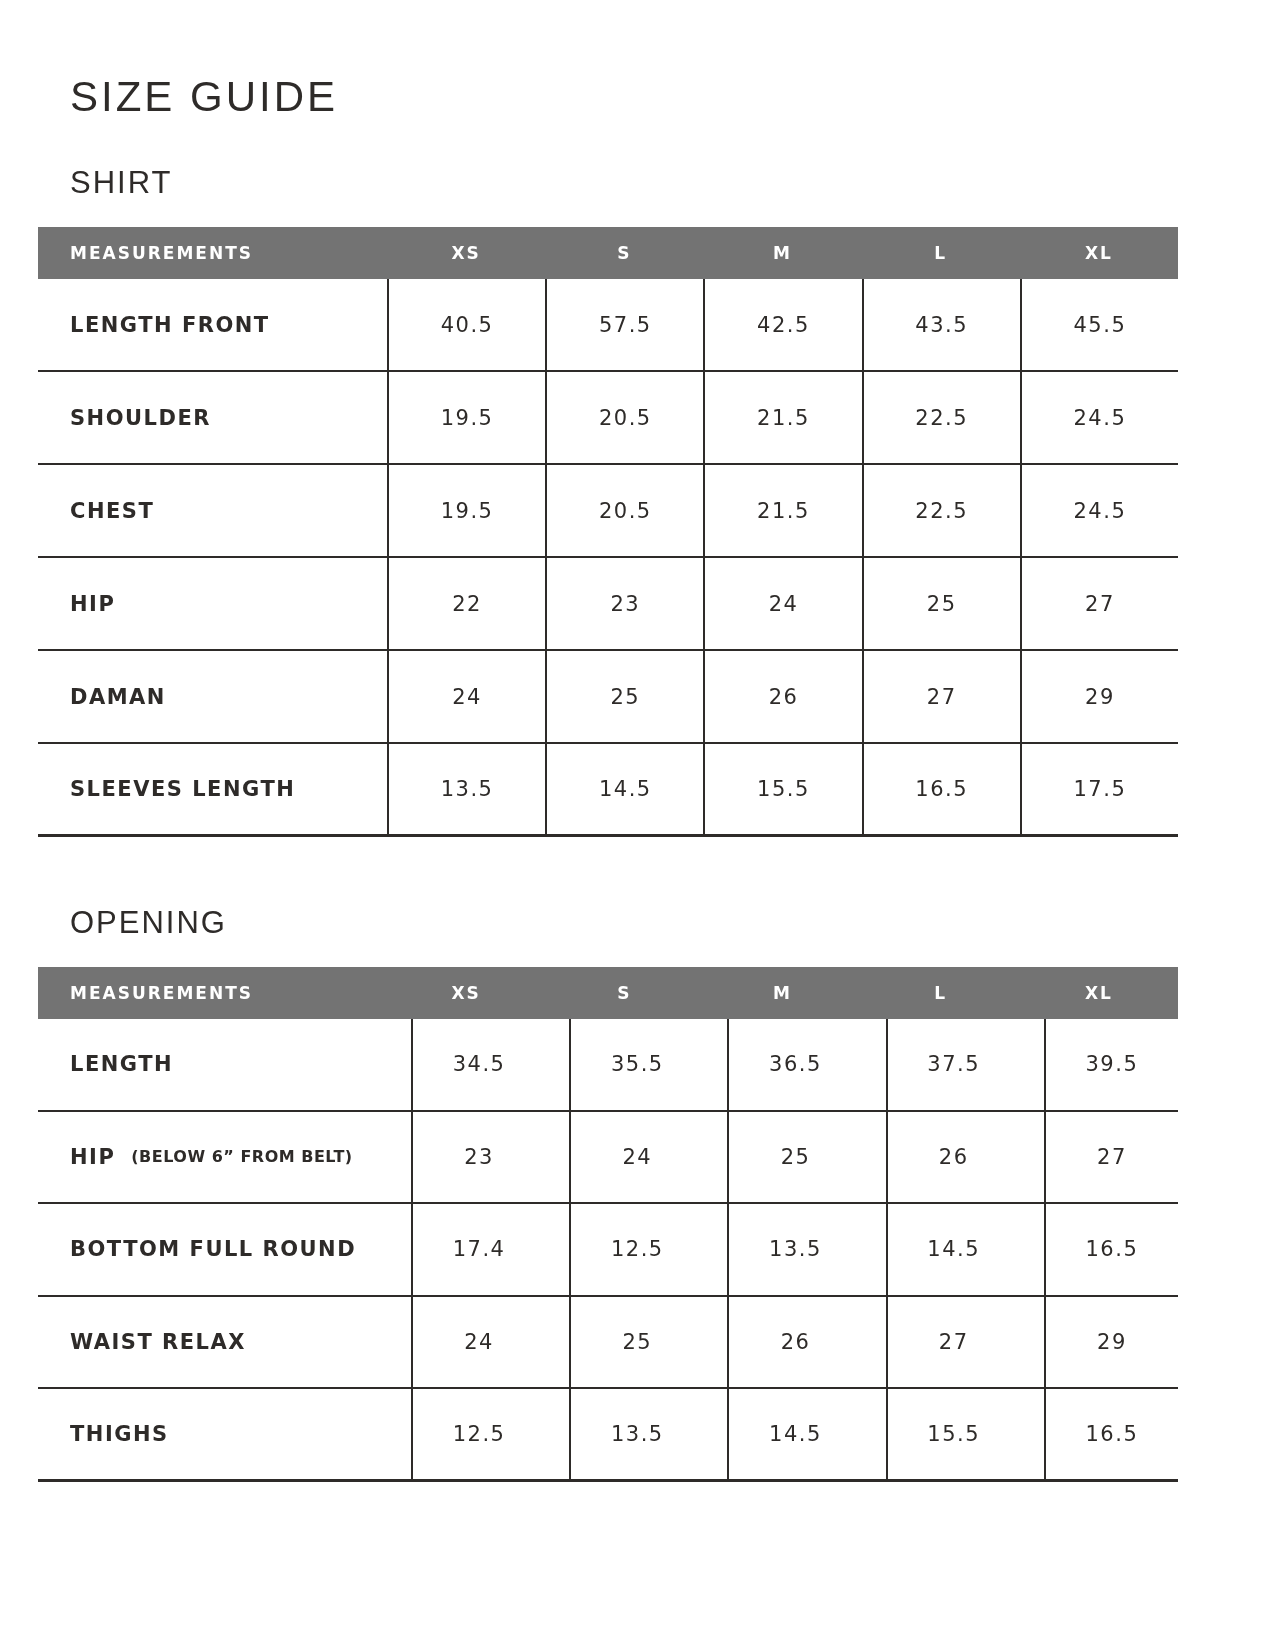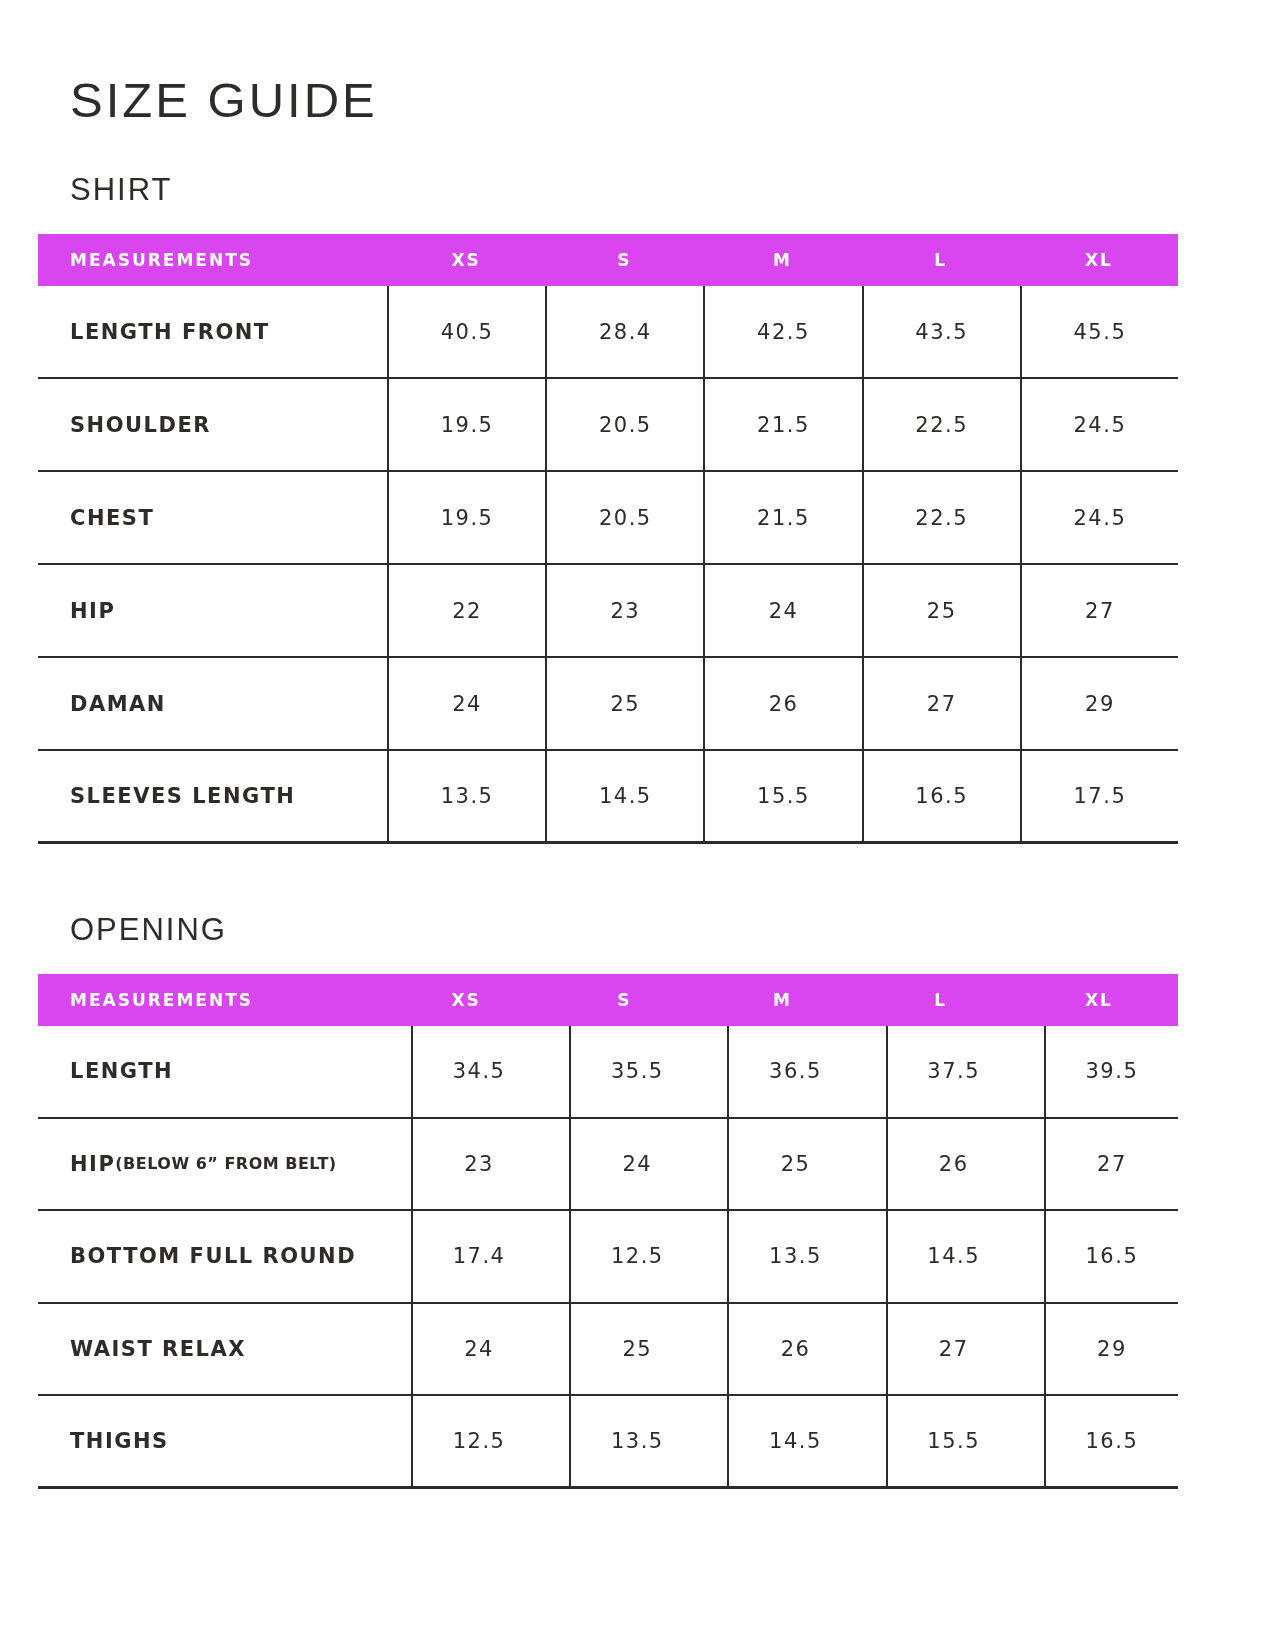--- a/index.html
+++ b/index.html
@@ -6,21 +6,21 @@
   body {
     width: 1275px;
     height: 1650px;
     background: #ffffff;
     font-family: "DejaVu Sans", sans-serif;
     color: #2e2b29;
     overflow: hidden;
   }
   .page-title {
     font-family: "Liberation Sans", sans-serif;
-    font-size: 49px;
+    font-size: 42px;
     font-weight: 400;
     letter-spacing: 3px;
     line-height: 1;
     margin: 76px 0 0 70px;
   }
   .section-heading {
     font-family: "Liberation Sans", sans-serif;
     font-size: 31px;
     font-weight: 400;
     letter-spacing: 2px;
@@ -30,21 +30,21 @@
   .section-heading.trousers { margin-top: 70px; }
 
   .size-table {
     width: 1140px;
     margin: 29px 0 0 38px;
   }
   .thead {
     display: grid;
     grid-template-columns: 349px repeat(5, 1fr);
     height: 52px;
-    background: #d946ef;
+    background: #737373;
     color: #ffffff;
     align-items: center;
     font-size: 17px;
     font-weight: 700;
     letter-spacing: 2px;
   }
   .thead .hc-label { padding-left: 32px; }
   .thead .hc { text-align: center; }
 
   .trow {
@@ -61,21 +61,21 @@
 
   .trow .label {
     display: flex;
     align-items: center;
     padding-left: 32px;
     font-weight: 700;
   }
   .trow .note {
     font-size: 16px;
     letter-spacing: 0.5px;
-    margin-left: 0;
+    margin-left: 16px;
     white-space: nowrap;
   }
   .trow .val {
     display: flex;
     align-items: center;
     justify-content: center;
     border-left: 2px solid #2e2b29;
   }
 </style>
 </head>
@@ -91,21 +91,21 @@
     <div class="hc">XS</div>
     <div class="hc">S</div>
     <div class="hc">M</div>
     <div class="hc">L</div>
     <div class="hc">XL</div>
   </div>
 
   <div class="trow">
     <div class="label">LENGTH FRONT</div>
     <div class="val">40.5</div>
-    <div class="val">28.4</div>
+    <div class="val">57.5</div>
     <div class="val">42.5</div>
     <div class="val">43.5</div>
     <div class="val">45.5</div>
   </div>
   <div class="trow">
     <div class="label">SHOULDER</div>
     <div class="val">19.5</div>
     <div class="val">20.5</div>
     <div class="val">21.5</div>
     <div class="val">22.5</div>

